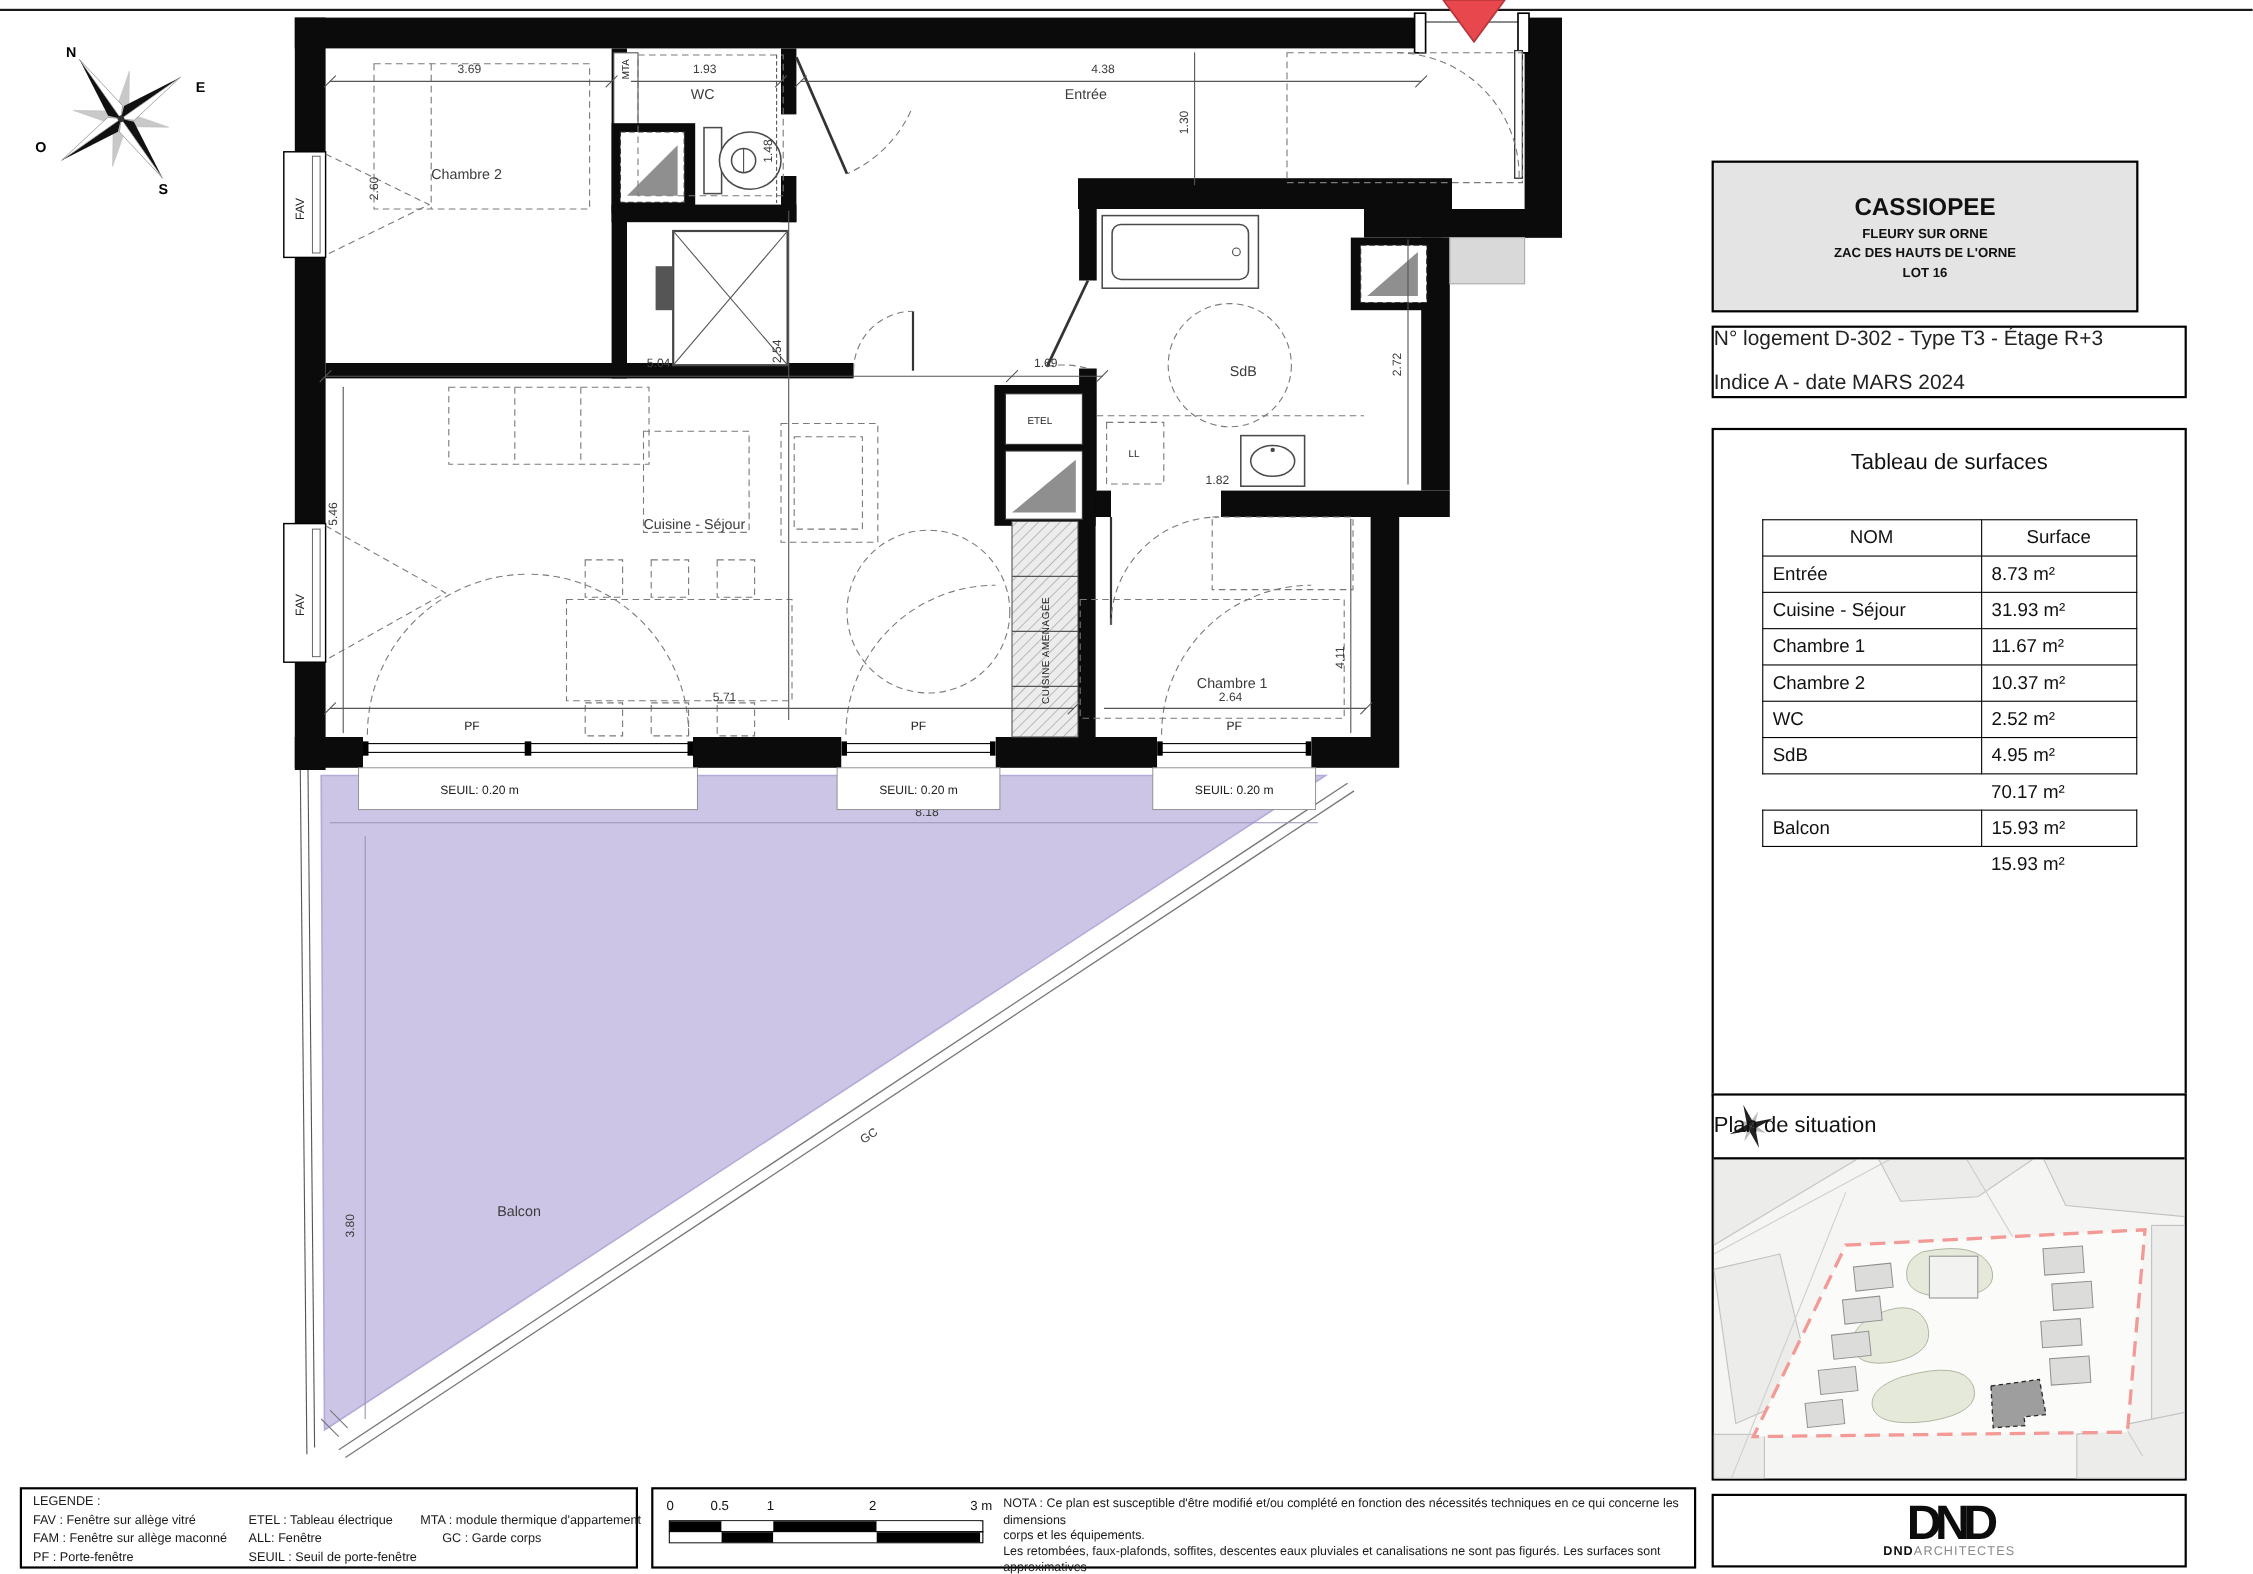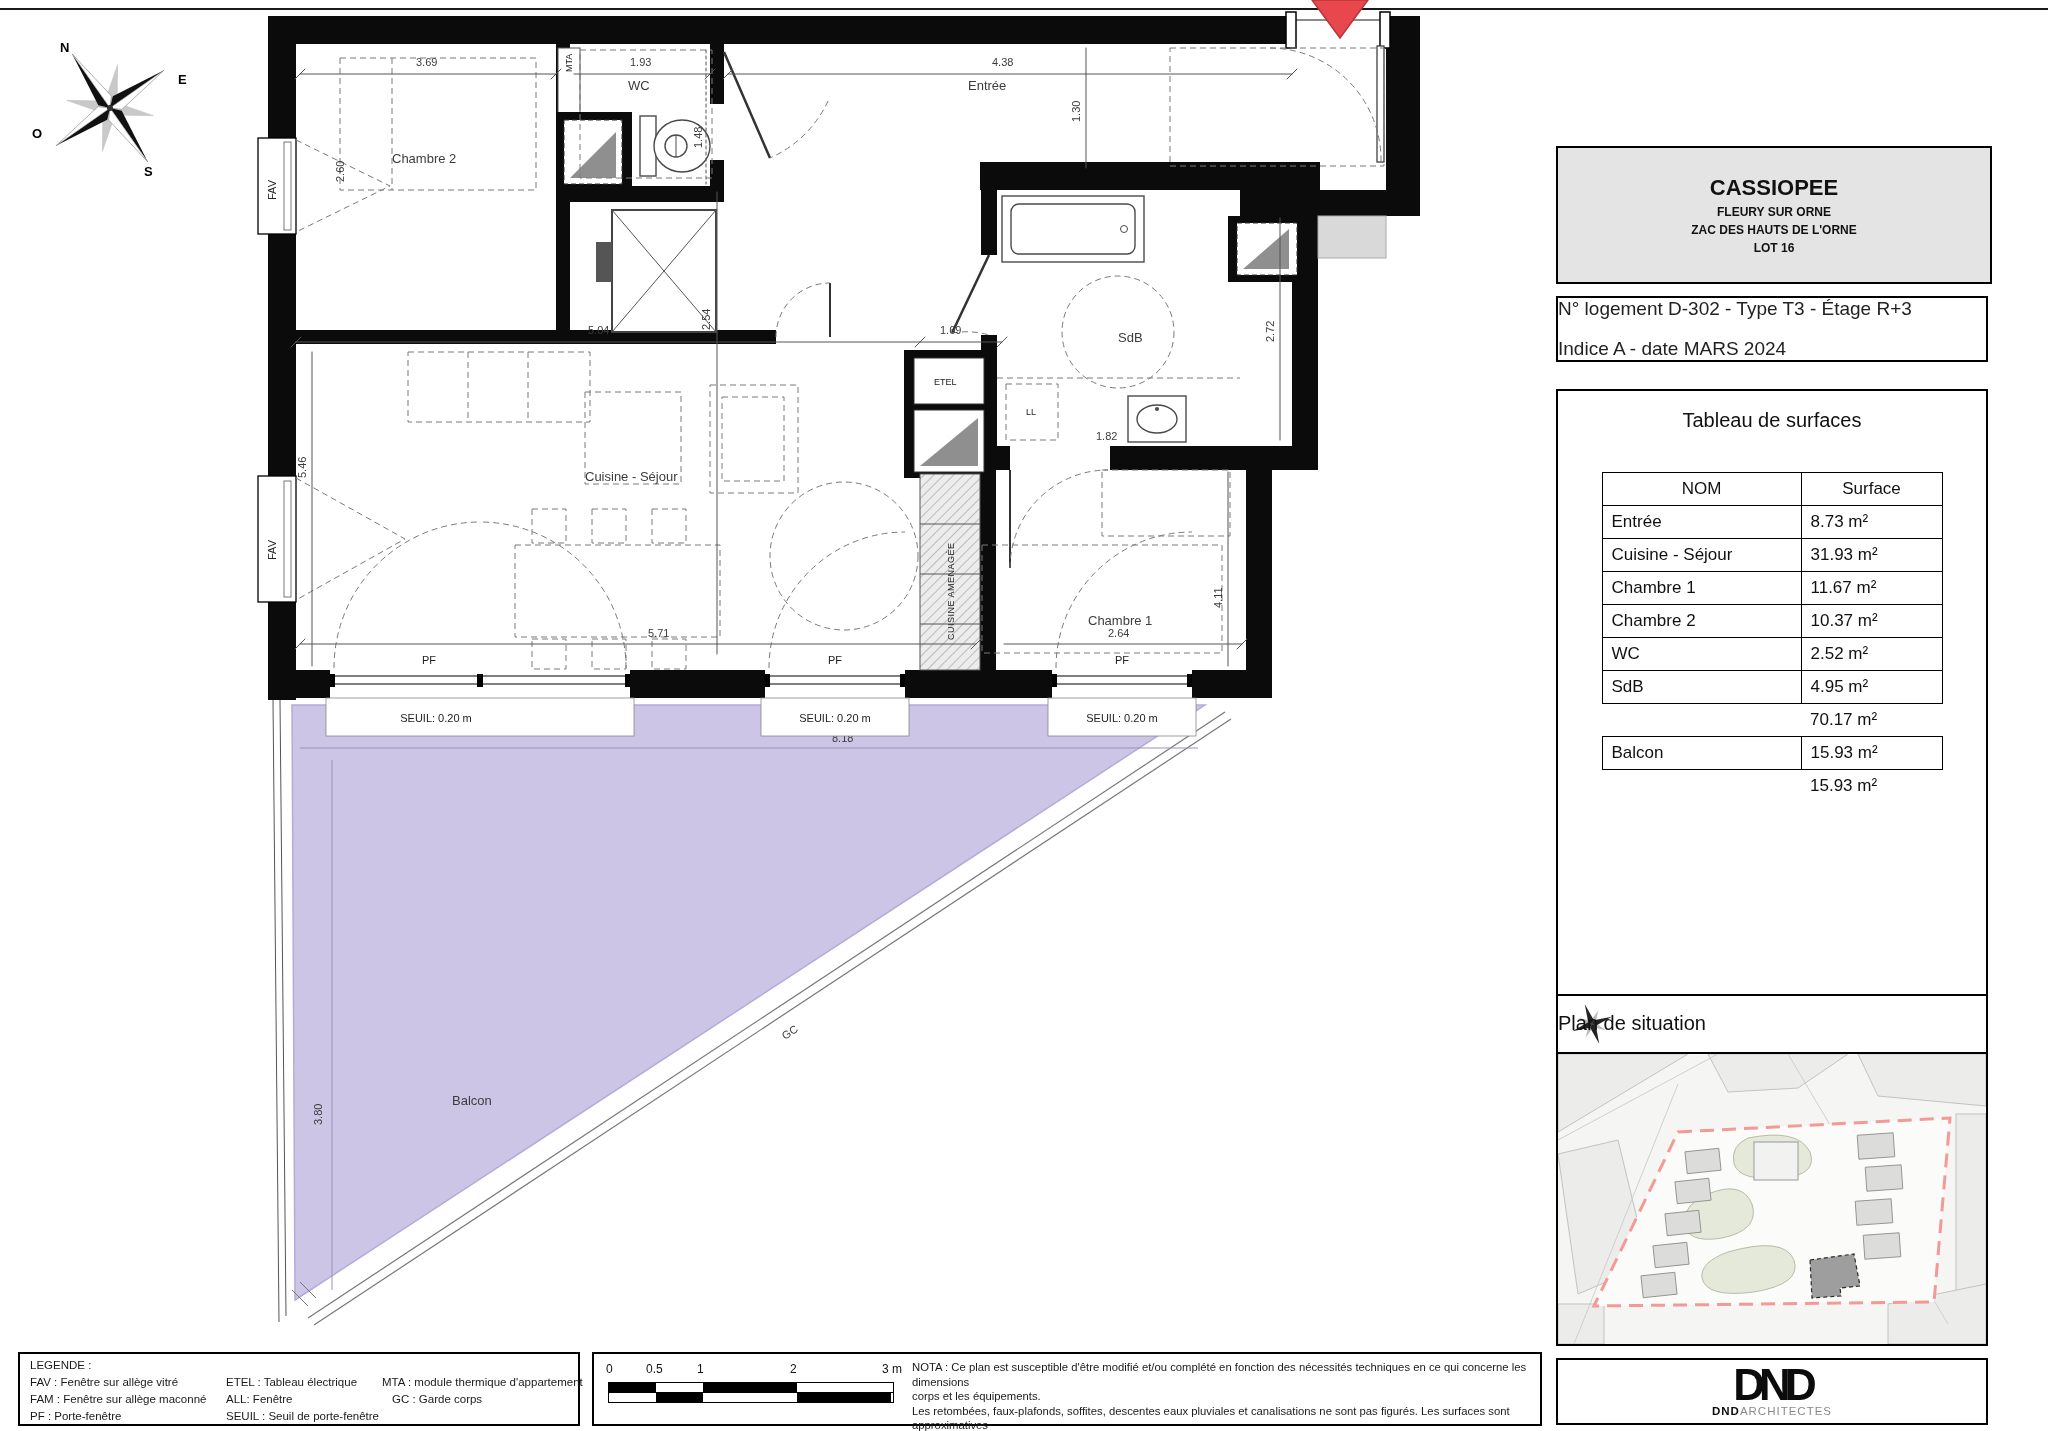--- a/index.html
+++ b/index.html
@@ -3,21 +3,21 @@
 <meta charset="utf-8">
 <style>
   html,body{margin:0;padding:0;}
   body{width:2048px;height:1431px;position:relative;background:#fff;
        font-family:"Liberation Sans",sans-serif;color:#111;overflow:hidden;}
   .abs{position:absolute;box-sizing:border-box;}
   #sheet-top-line{left:0;top:8px;width:2048px;border-top:2px solid #1a1a1a;}
 
   
   .panel-box{border:2px solid #000;background:#fff;}
-  #title-box{left:1556px;top:146px;width:436px;height:138px;background:#e4e4e4;
+  #title-box{left:1556px;top:146px;width:388px;height:138px;background:#e4e4e4;
              display:flex;flex-direction:column;justify-content:center;text-align:center;gap:4px;}
   #title-box .t1{font-weight:bold;font-size:22px;}
   #title-box .t2{font-size:12px;font-weight:bold;}
   #info-box{left:1556px;top:296px;width:432px;height:66px;display:flex;flex-direction:column;
             justify-content:center;text-align:left;gap:18px;font-size:19px;color:#222;}
   #table-box{left:1556px;top:389px;width:432px;height:608px;}
   .tbl-title{text-align:center;font-size:20px;margin-top:18px;color:#111;}
   #table-box table{border-collapse:collapse;margin:40px auto 0 auto;font-size:17px;}
   #table-box th,#table-box td{border:1.4px solid #000;padding:3px 9px;height:26px;}
   #table-box th{font-weight:normal;text-align:center;}
@@ -471,21 +471,21 @@
 
 <div class="abs" id="legend-box">
   <div style="left:10px;top:5px">LEGENDE :</div>
   <div style="left:10px;top:22px">FAV : Fenêtre sur allège vitré</div>
   <div style="left:10px;top:39px">FAM : Fenêtre sur allège maconné</div>
   <div style="left:10px;top:56px">PF :  Porte-fenêtre</div>
   <div style="left:206px;top:22px">ETEL : Tableau électrique</div>
   <div style="left:206px;top:39px">ALL: Fenêtre</div>
   <div style="left:206px;top:56px">SEUIL : Seuil de porte-fenêtre</div>
   <div style="left:362px;top:22px">MTA : module thermique d'appartement</div>
-  <div style="left:372px;top:39px">GC : Garde corps</div>
+  <div style="left:382px;top:39px">GC : Garde corps</div>
 </div>
 
 <div class="abs" id="scale-nota-box">
   <span class="scale-label" style="left:12px">0</span>
   <span class="scale-label" style="left:52px">0.5</span>
   <span class="scale-label" style="left:103px">1</span>
   <span class="scale-label" style="left:196px">2</span>
   <span class="scale-label" style="left:288px">3 m</span>
   <div class="bar-row" style="top:28px">
     <span style="width:47px;background:#000"></span><span style="width:47px;background:#fff"></span><span style="width:94px;background:#000"></span><span style="width:94px;background:#fff"></span>

